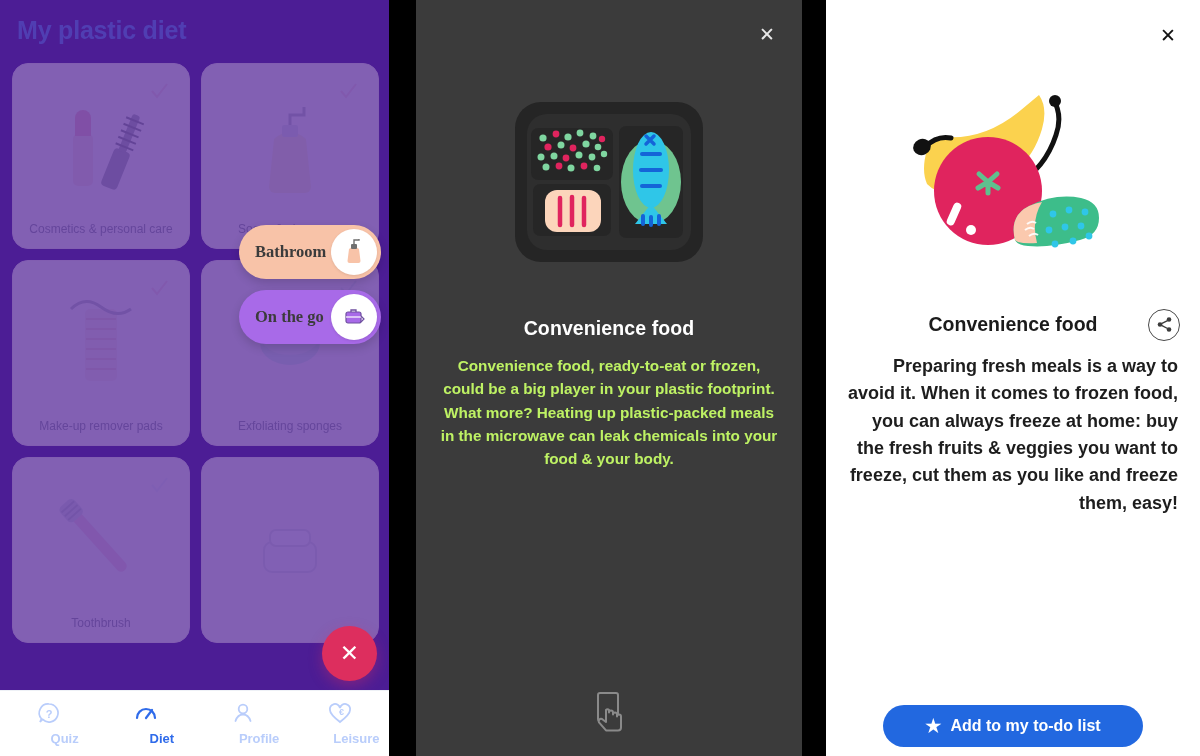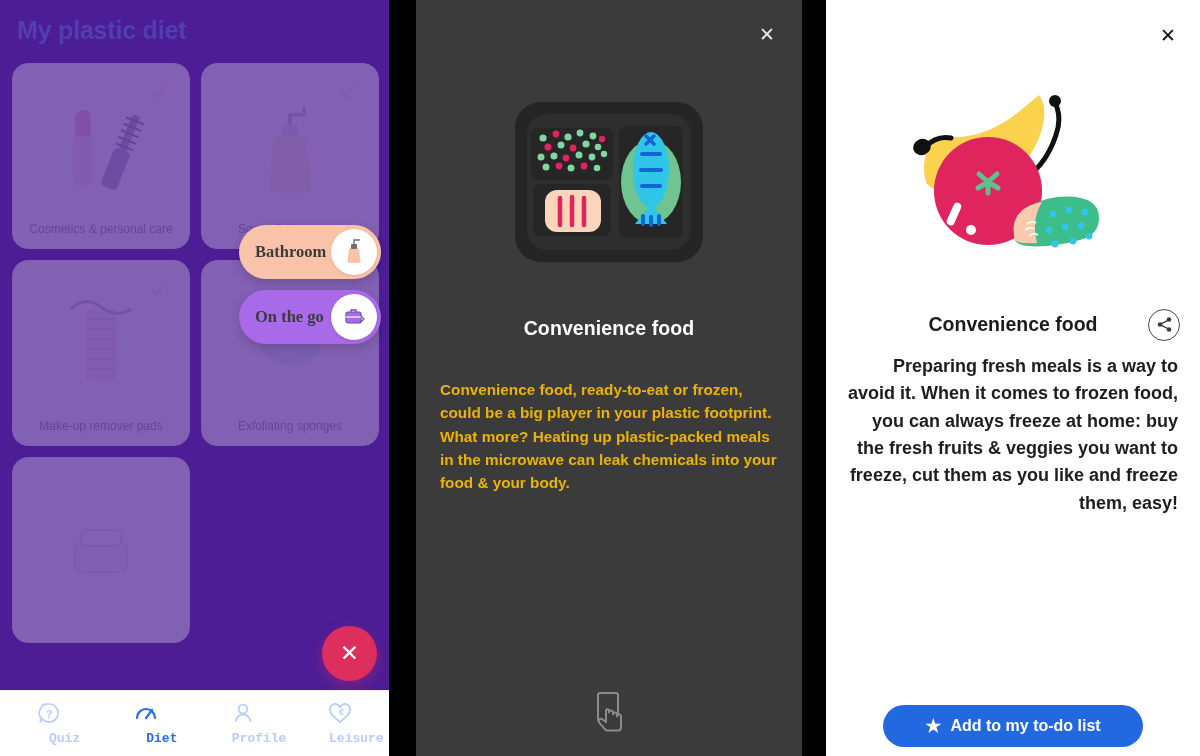--- a/index.html
+++ b/index.html
@@ -74,21 +74,21 @@
     box-shadow: 0 5px 14px rgba(221,46,94,.35);
   }
 
   
   .tabbar {
     position: absolute; left: 0; bottom: 0; width: 389px; height: 66px;
     background: #fff; border-top: 1px solid #eef1f6;
     display: flex; align-items: center;
   }
   .tab { flex: 1; display: flex; flex-direction: column; align-items: center; gap: 4px; }
-  .tab .tlabel { font-family: Liberation Mono, monospace; font-size: 13px;
+  .tab .tlabel { font-family: Liberation Sans, sans-serif; font-size: 13px;
     font-weight: 700; color: #b9cdfb; margin-left: 32px; }
   .tab.active .tlabel { color: #2f6bea; }
   .tab svg { display: block; }
 
   
   #panel-mid {
     position: absolute; left: 416px; top: 0; width: 386px; height: 756px;
     background: #3b3b3b; overflow: hidden;
   }
   #panel-mid .close-x {
@@ -97,22 +97,22 @@
   }
   .mid-art { position: absolute; left: 0; right: 0; top: 82px; height: 200px;
     display: flex; align-items: center; justify-content: center; }
   .mid-title {
     position: absolute; left: 24px; right: 24px; top: 317px;
     text-align: center; color: #fff; font-size: 19.5px; font-weight: 700;
     letter-spacing: .1px;
   }
   .mid-body {
     position: absolute; left: 24px; right: 24px; top: 354px;
-    color: #eab308; font-size: 15.3px;
-    font-weight: 700; line-height: 1.52; margin-top: 24px;
+    text-align: center; color: #bef264; font-size: 15.3px;
+    font-weight: 700; line-height: 1.52;
   }
   .swipe-hint { position: absolute; left: 0; right: 0; bottom: 14px;
     display: flex; justify-content: center; }
 
   
   #panel-right {
     position: absolute; left: 826px; top: 0; width: 374px; height: 756px;
     background: #ffffff; overflow: hidden;
   }
   #panel-right .close-x {
@@ -224,20 +224,39 @@
               <ellipse cx="48" cy="52" rx="30" ry="22" fill="#dff3ec"></ellipse>
               <ellipse cx="48" cy="44" rx="30" ry="20" fill="#eaf8f2"></ellipse>
             </svg>
           </div>
           <svg class="card-check" viewBox="0 0 20 20">
             <path d="M3 9 l5 6 l10 -13" fill="none" stroke="#cfe9e0" stroke-width="2"></path>
           </svg>
           <div class="cap">Exfoliating sponges</div>
         </div>
 
+        <div class="cat-card">
+          <div class="art">
+            <svg width="100" height="120" viewBox="0 0 100 120">
+              <g transform="rotate(-42 50 60)">
+                <rect x="44" y="18" width="11" height="78" rx="5" fill="#fbdde6"></rect>
+                <rect x="40" y="6" width="19" height="20" rx="5" fill="#e5e7ea"></rect>
+                <g stroke="#cfd2d6" stroke-width="2">
+                  <line x1="41" y1="11" x2="58" y2="11"></line>
+                    <line x1="41" y1="16" x2="58" y2="16"></line>
+                  <line x1="41" y1="21" x2="58" y2="21"></line>
+                </g>
+              </g>
+            </svg>
+          </div>
+          <svg class="card-check" viewBox="0 0 20 20">
+            <path d="M3 9 l5 6 l10 -13" fill="none" stroke="#e6edf7" stroke-width="2"></path>
+          </svg>
+          <div class="cap">Toothbrush</div>
+        </div>
 
         <div class="cat-card">
           <div class="art">
             <svg width="96" height="110" viewBox="0 0 96 110">
               <rect x="22" y="54" width="52" height="30" rx="8" fill="#fbfbfb" stroke="#e9eaec" stroke-width="2"></rect>
               <rect x="28" y="42" width="40" height="16" rx="6" fill="#fff" stroke="#e9eaec" stroke-width="2"></rect>
             </svg>
           </div>
           <div class="cap"></div>
         </div>

